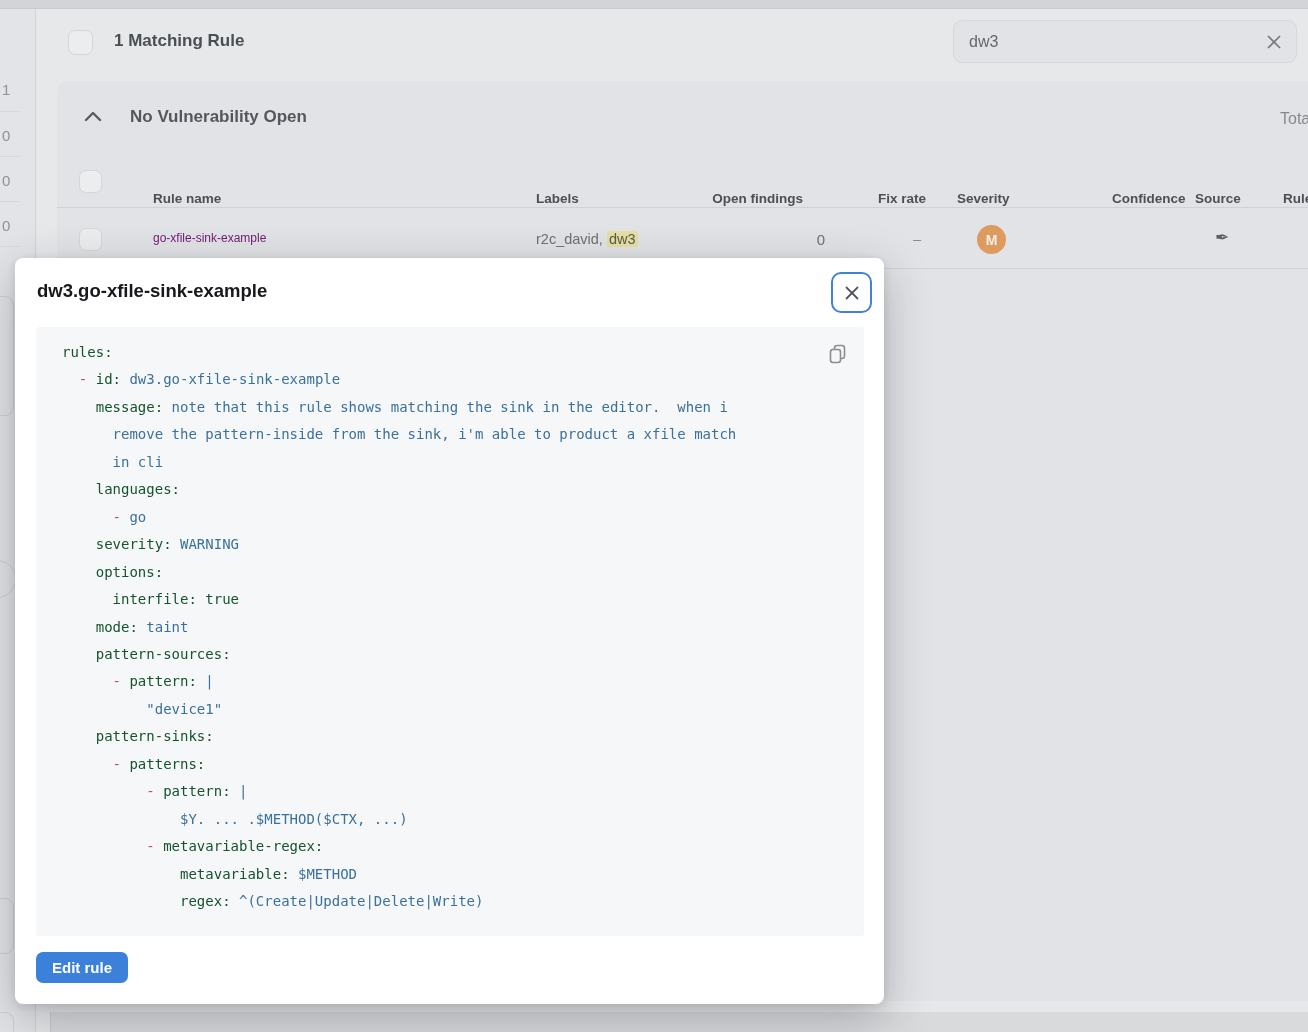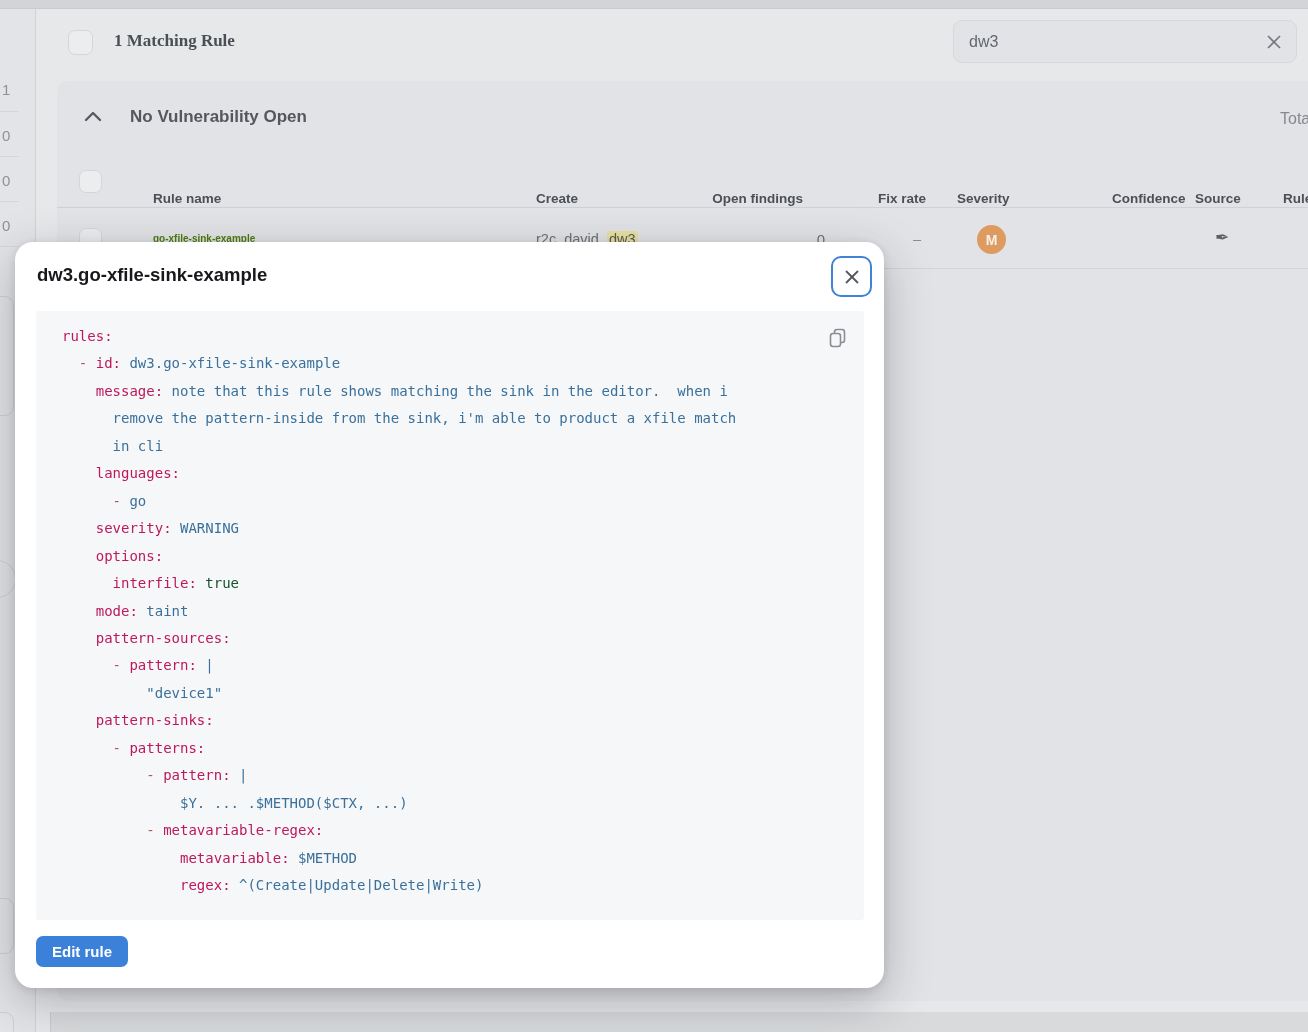--- a/index.html
+++ b/index.html
@@ -13,53 +13,53 @@
   
   .left-rail { position:absolute; left:0; top:9px; width:36px; height:1023px; background:#e3e4e7; border-right:1px solid #d0d2d5; }
   .rail-num { position:absolute; left:2px; width:14px; font-size:15px; color:#8e9298; }
   .rail-div { position:absolute; left:0; width:19px; height:1px; background:#d5d7da; }
   .ghost { position:absolute; border:1px solid #cdd0d4; background:transparent; }
   .ghost.pill { left:-14px; width:28px; border-radius:9px; }
   .ghost.circle { left:-22px; width:38px; height:38px; border-radius:50%; }
 
   
   .checkbox { position:absolute; background:#ecedef; border:1px solid #d4d6da; border-radius:7px; }
-  .page-title { position:absolute; left:114px; top:31px; font-size:17px; font-weight:bold; color:#4a4e55;font-family:Liberation Serif, serif; }
+  .page-title { position:absolute; left:114px; top:31px; font-size:17px; font-weight:bold; color:#4a4e55; }
 
   .searchbox { position:absolute; left:953px; top:20px; width:344px; height:43px; background:#e2e3e6; border:1px solid #d6d8db; border-radius:9px; }
   .searchbox input { position:absolute; left:15px; top:0; width:240px; height:41px; background:transparent; border:none; outline:none; font-size:16px; color:#63686e; font-family:"Liberation Sans", sans-serif; }
   .search-clear { position:absolute; right:12px; top:11px; width:20px; height:20px; cursor:pointer; }
 
   
   .card { position:absolute; left:57px; top:81px; width:1260px; height:920px; background:#e2e3e6; border-radius:10px; }
   .chevron-btn { position:absolute; left:80px; top:104px; width:26px; height:26px; cursor:pointer; }
   .section-title { position:absolute; left:130px; top:107px; font-size:17px; font-weight:600; color:#54575d; }
   .total-label { position:absolute; left:1280px; top:110px; font-size:16px; color:#85898f; white-space:nowrap; }
 
   .hdr-cell { position:absolute; top:174px; font-size:13.5px; font-weight:bold; color:#4c5056; white-space:nowrap;margin-top:17px; }
   .hdr-border { position:absolute; left:57px; top:207px; width:1251px; height:1px; background:#cfd1d4; }
   .row-border { position:absolute; left:57px; top:268px; width:1251px; height:1px; background:#d1d3d6; }
 
   .cell { position:absolute; top:231px; font-size:14.5px; color:#6d7177; white-space:nowrap; }
-  .rule-link { color:#4d7c0f; font-weight:bold; font-size:10px; text-decoration:none; cursor:pointer; }
+  .rule-link { color:#701a75; font-weight:normal; font-size:12px; text-decoration:none; cursor:pointer; }
   .hl { background:#e7e0a5; padding:0 2px; border-radius:2px; color:#5d5a47; }
   .sev-badge { position:absolute; left:977px; top:225px; width:29px; height:29px; border-radius:50%; background:#de9b60; color:#f7f1ea; font-size:14px; font-weight:bold; display:flex; align-items:center; justify-content:center; }
   .pen-icon { position:absolute; left:1215px; top:227px; font-size:17px; color:#5c6065; cursor:pointer; }
 
   
   .bottom-band { position:absolute; left:50px; top:1012px; width:1258px; height:20px; background:#d8dadc; border-left:1px solid #c9cbce; }
 
   
-  .modal { position:absolute; left:15px; top:242px; width:869px; height:746px; background:#ffffff; border-radius:18px; box-shadow:0 14px 48px rgba(30,34,40,.28), 0 2px 8px rgba(30,34,40,.12); }
+  .modal { position:absolute; left:15px; top:258px; width:869px; height:746px; background:#ffffff; border-radius:8px; box-shadow:0 14px 48px rgba(30,34,40,.28), 0 2px 8px rgba(30,34,40,.12); }
   .modal-title { position:absolute; left:22px; top:22px; font-size:18.5px; font-weight:bold; color:#16181b; }
   .modal-close { position:absolute; left:816px; top:14px; width:41px; height:41px; background:#ffffff; border:2px solid #3f82d6; border-radius:10px; display:flex; align-items:center; justify-content:center; cursor:pointer; }
 
   .codeblock { position:absolute; left:21px; top:69px; width:828px; height:609px; background:#f6f7f9; border-radius:3px; }
   .code-content { position:absolute; left:26px; top:12px; font-family:"DejaVu Sans Mono", monospace; font-size:14px; line-height:27.45px; white-space:pre; color:#30353b; }
-  .tok-k { color:#be185d; }
+  .tok-k { color:#14532d; }
   .tok-v { color:#3a719c; }
   .tok-d { color:#c0534b; }
   .tok-b { color:#14532d; }
   .copy-btn { position:absolute; right:15px; top:16px; width:22px; height:22px; cursor:pointer; }
 
   .edit-btn { position:absolute; left:21px; top:694px; width:92px; height:31px; background:#3b80d9; border:none; border-radius:7px; color:#ffffff; font-size:15px; font-weight:bold; font-family:"Liberation Sans", sans-serif; cursor:pointer; }
 </style>
 </head>
 <body>
 
@@ -95,21 +95,21 @@
 
   <div class="card"></div>
   <svg class="chevron-btn" viewBox="0 0 26 26">
     <polyline points="6,16 13,9 20,16" fill="none" stroke="#585c62" stroke-width="2.4" stroke-linecap="round" stroke-linejoin="round"></polyline>
   </svg>
   <div class="section-title">No Vulnerability Open</div>
   <div class="total-label">Tota</div>
 
   <div class="checkbox" style="left:79px; top:170px; width:23px; height:23px;"></div>
   <div class="hdr-cell" style="left:153px">Rule name</div>
-  <div class="hdr-cell" style="left:536px">Create</div>
+  <div class="hdr-cell" style="left:536px">Labels</div>
   <div class="hdr-cell" style="right:505px">Open findings</div>
   <div class="hdr-cell" style="right:382px">Fix rate</div>
   <div class="hdr-cell" style="left:957px">Severity</div>
   <div class="hdr-cell" style="left:1112px">Confidence</div>
   <div class="hdr-cell" style="left:1195px">Source</div>
   <div class="hdr-cell" style="left:1283px">Rule</div>
   <div class="hdr-border"></div>
 
   <div class="checkbox" style="left:79px; top:228px; width:23px; height:23px;"></div>
   <div class="cell" style="left:153px; top:229px;">

